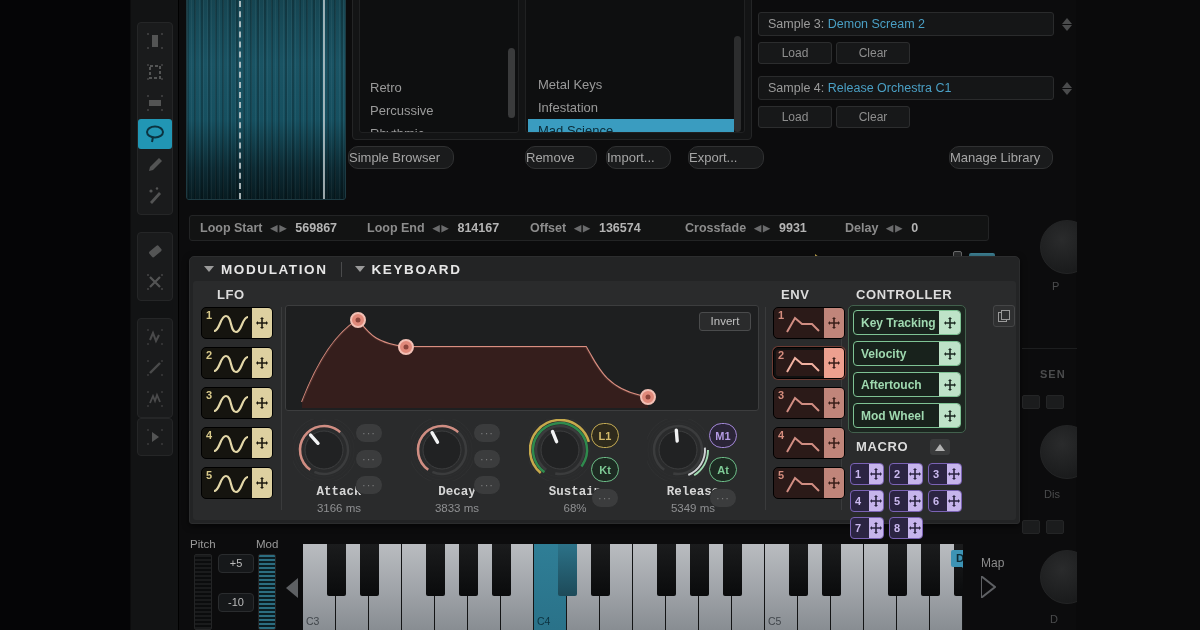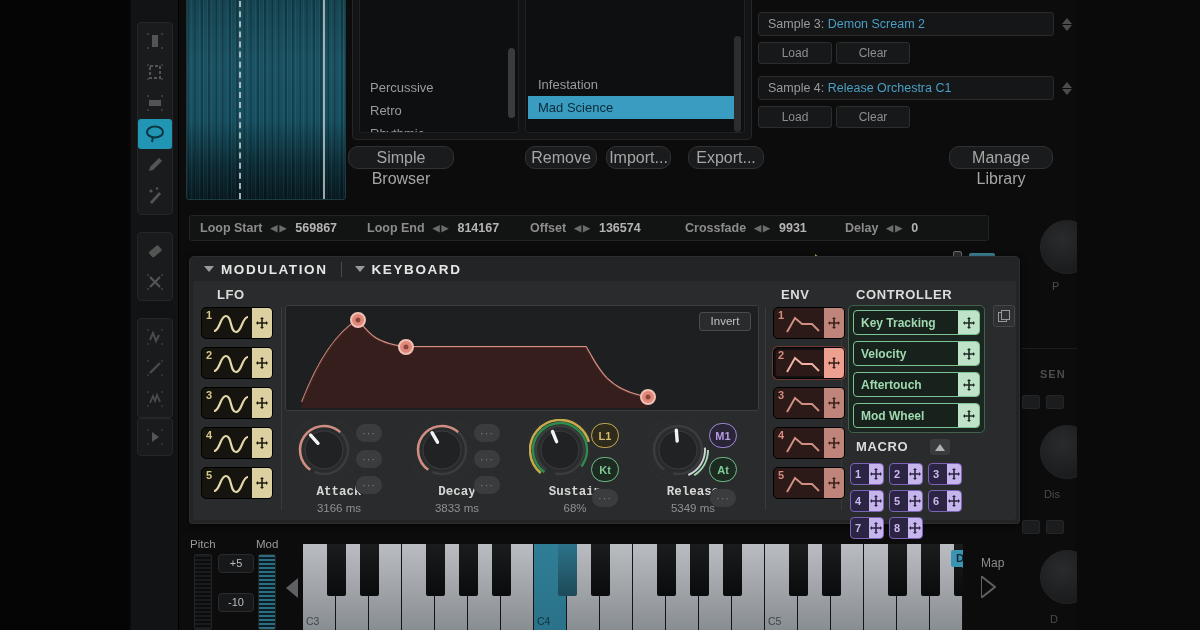--- a/index.html
+++ b/index.html
@@ -47,23 +47,23 @@
      background:#131415; border:1px solid #242526; border-radius:4px; }
   .cats{ position:absolute; left:6px; top:6px; width:160px; bottom:6px; background:#0e0f10;
      border:1px solid #202122; border-radius:3px; overflow:hidden; }
   .presets{ position:absolute; left:172px; top:6px; right:6px; bottom:6px; background:#0e0f10;
      border:1px solid #202122; border-radius:3px; overflow:hidden; }
   .lrow{ height:23px; line-height:23px; padding-left:10px; font-size:13px; color:#9a9a9a; }
   .lrow.sel{ background:#3a9cc0; color:#0a2a36; }
   .scroll{ position:absolute; width:7px; border-radius:4px; background:#3a3b3c; }
 
   .btnrow{ position:absolute; left:348px; top:146px; width:730px; height:26px; }
-  .gbtn{ position:absolute; height:23px; line-height:21px; text-align:center;
+  .gbtn{ position:absolute; height:23px; line-height:21px; 
      background:#1a1b1c; border:1px solid #303132; border-radius:10px;
-     font-size:16px; color:#a6a6a6; }
+     font-size:13px; color:#a6a6a6; }
 
   .samplecol{ position:absolute; left:758px; top:-40px; width:320px; height:200px; }
   .samplefield{ position:absolute; height:24px; left:0; right:24px; background:#151617;
       border:1px solid #2a2b2c; border-radius:3px; font-size:12.5px; line-height:22px;
       padding-left:9px; color:#9b9b9b; white-space:nowrap; overflow:hidden; }
   .samplefield b{ color:#4a9fc4; font-weight:normal; }
   .spin{ position:absolute; right:2px; width:18px; height:26px; display:flex;
       flex-direction:column; align-items:center; justify-content:center; gap:1px; }
   .spin i{ width:0;height:0;border-left:5px solid transparent;border-right:5px solid transparent; }
   .spin i.up{ border-bottom:6px solid #4a4b4c; }
@@ -148,21 +148,21 @@
   
   .envcol{ position:absolute; left:580px; top:26px; width:76px; }
   .env-slot{ background:#2b1a18; }
   .env-slot .num{ position:absolute; left:4px; top:1px; font-size:11px; font-weight:bold; color:#d58d7e; }
   .env-slot .grip{ position:absolute; right:0; top:0; bottom:0; width:20px; background:#c0857a;
      display:flex; align-items:center; justify-content:center; }
   .env-slot.active{ box-shadow:0 0 0 2px #111 inset, 0 0 0 1px #6c3b33; }
   .env-slot.active .grip{ background:#eda08f; }
 
   
-  .ctrlcol{ position:absolute; left:655px; top:24px; width:137px;border-radius:17px; }
+  .ctrlcol{ position:absolute; left:655px; top:24px; width:118px;border-radius:17px; }
   .ctrlwrap{ background:#1c2620; border:1px solid #42614d; border-radius:5px; padding:4px; }
   .ctrl-slot{ position:relative; height:25px; border-radius:4px; margin-bottom:6px;
      background:#18221c; border:1px solid #7ec394; display:flex; align-items:center; overflow:hidden; }
   .ctrl-slot:last-child{ margin-bottom:0; }
   .ctrl-slot .cname{ font-size:12px; font-weight:bold; color:#9fd9b0; padding-left:7px; }
   .ctrl-slot .grip{ position:absolute; right:0; top:0; bottom:0; width:21px; background:#bee3c8;
      display:flex; align-items:center; justify-content:center; }
 
   .copyicon{ position:absolute; left:800px; top:24px; width:22px; height:22px; background:#2f3031;
      border:1px solid #454647; border-radius:3px; display:flex; align-items:center; justify-content:center; }
@@ -335,28 +335,29 @@
 
   <div class="wavepanel">
     <div class="spec"></div>
     <div class="playhead"></div>
     <div class="loopline"></div>
   </div>
 
   <div class="browser">
     <div class="cats">
       <div style="position:absolute;left:0;right:0;top:128px;" id="cat-list">
+          <div class="lrow">Retro</div>
           <div class="lrow">Percussive</div>
-          <div class="lrow">Retro</div>
           <div class="lrow">Rhythmic</div>
         </div>
       <div class="scroll" style="right:3px; top:100px; height:70px;"></div>
     </div>
     <div class="presets">
       <div style="position:absolute;left:0;right:0;top:125px;" id="preset-list">
+          <div class="lrow" style="margin-left: 2px; margin-right: 10px;">Metal Keys</div>
           <div class="lrow" style="margin-left: 2px; margin-right: 10px;">Infestation</div>
           <div class="lrow sel" style="margin-left: 2px; margin-right: 10px;">Mad Science</div>
         </div>
       <div class="scroll" style="right:3px; top:88px; height:96px; background:#2c2d2e;"></div>
     </div>
   </div>
 
   <div class="btnrow">
     <div class="gbtn" style="left:0; width:106px;">Simple Browser</div>
     <div class="gbtn" style="left:177px; width:72px;">Remove</div>

